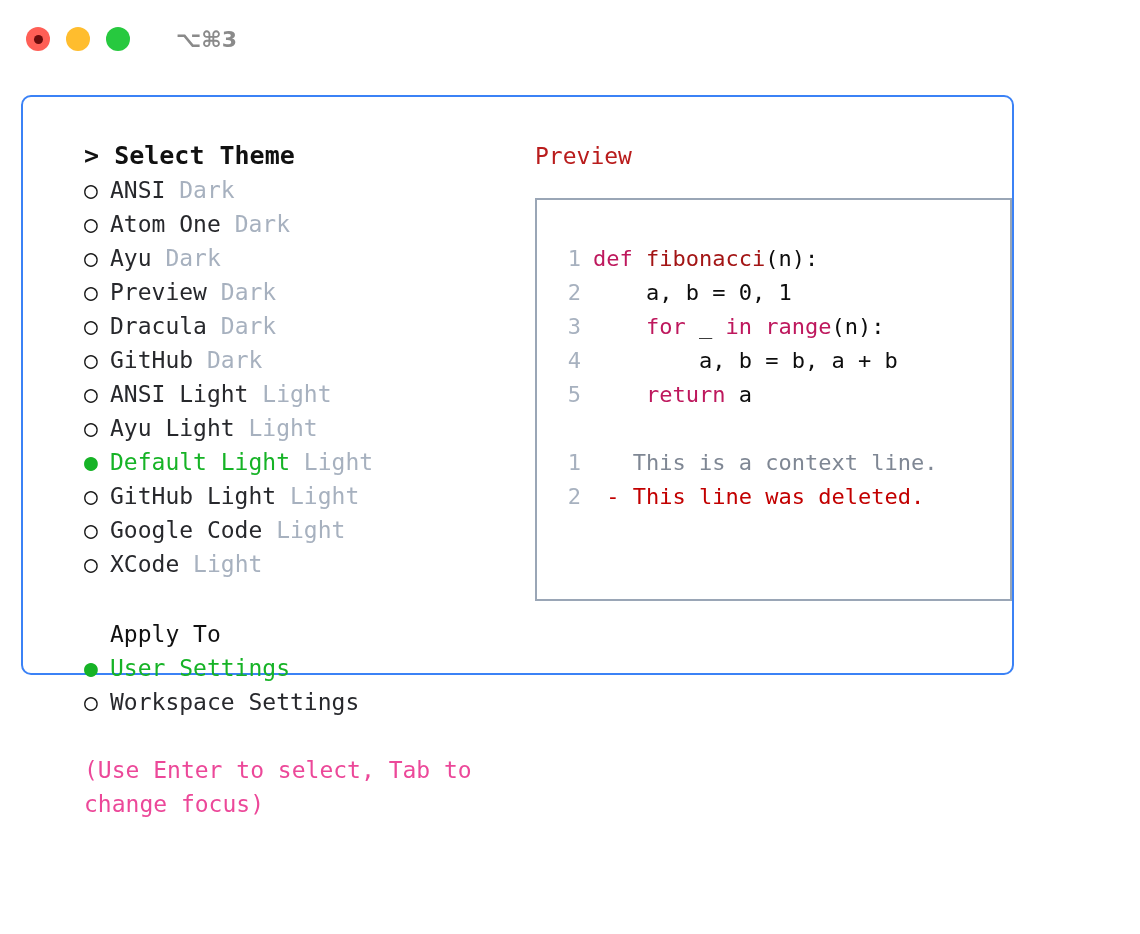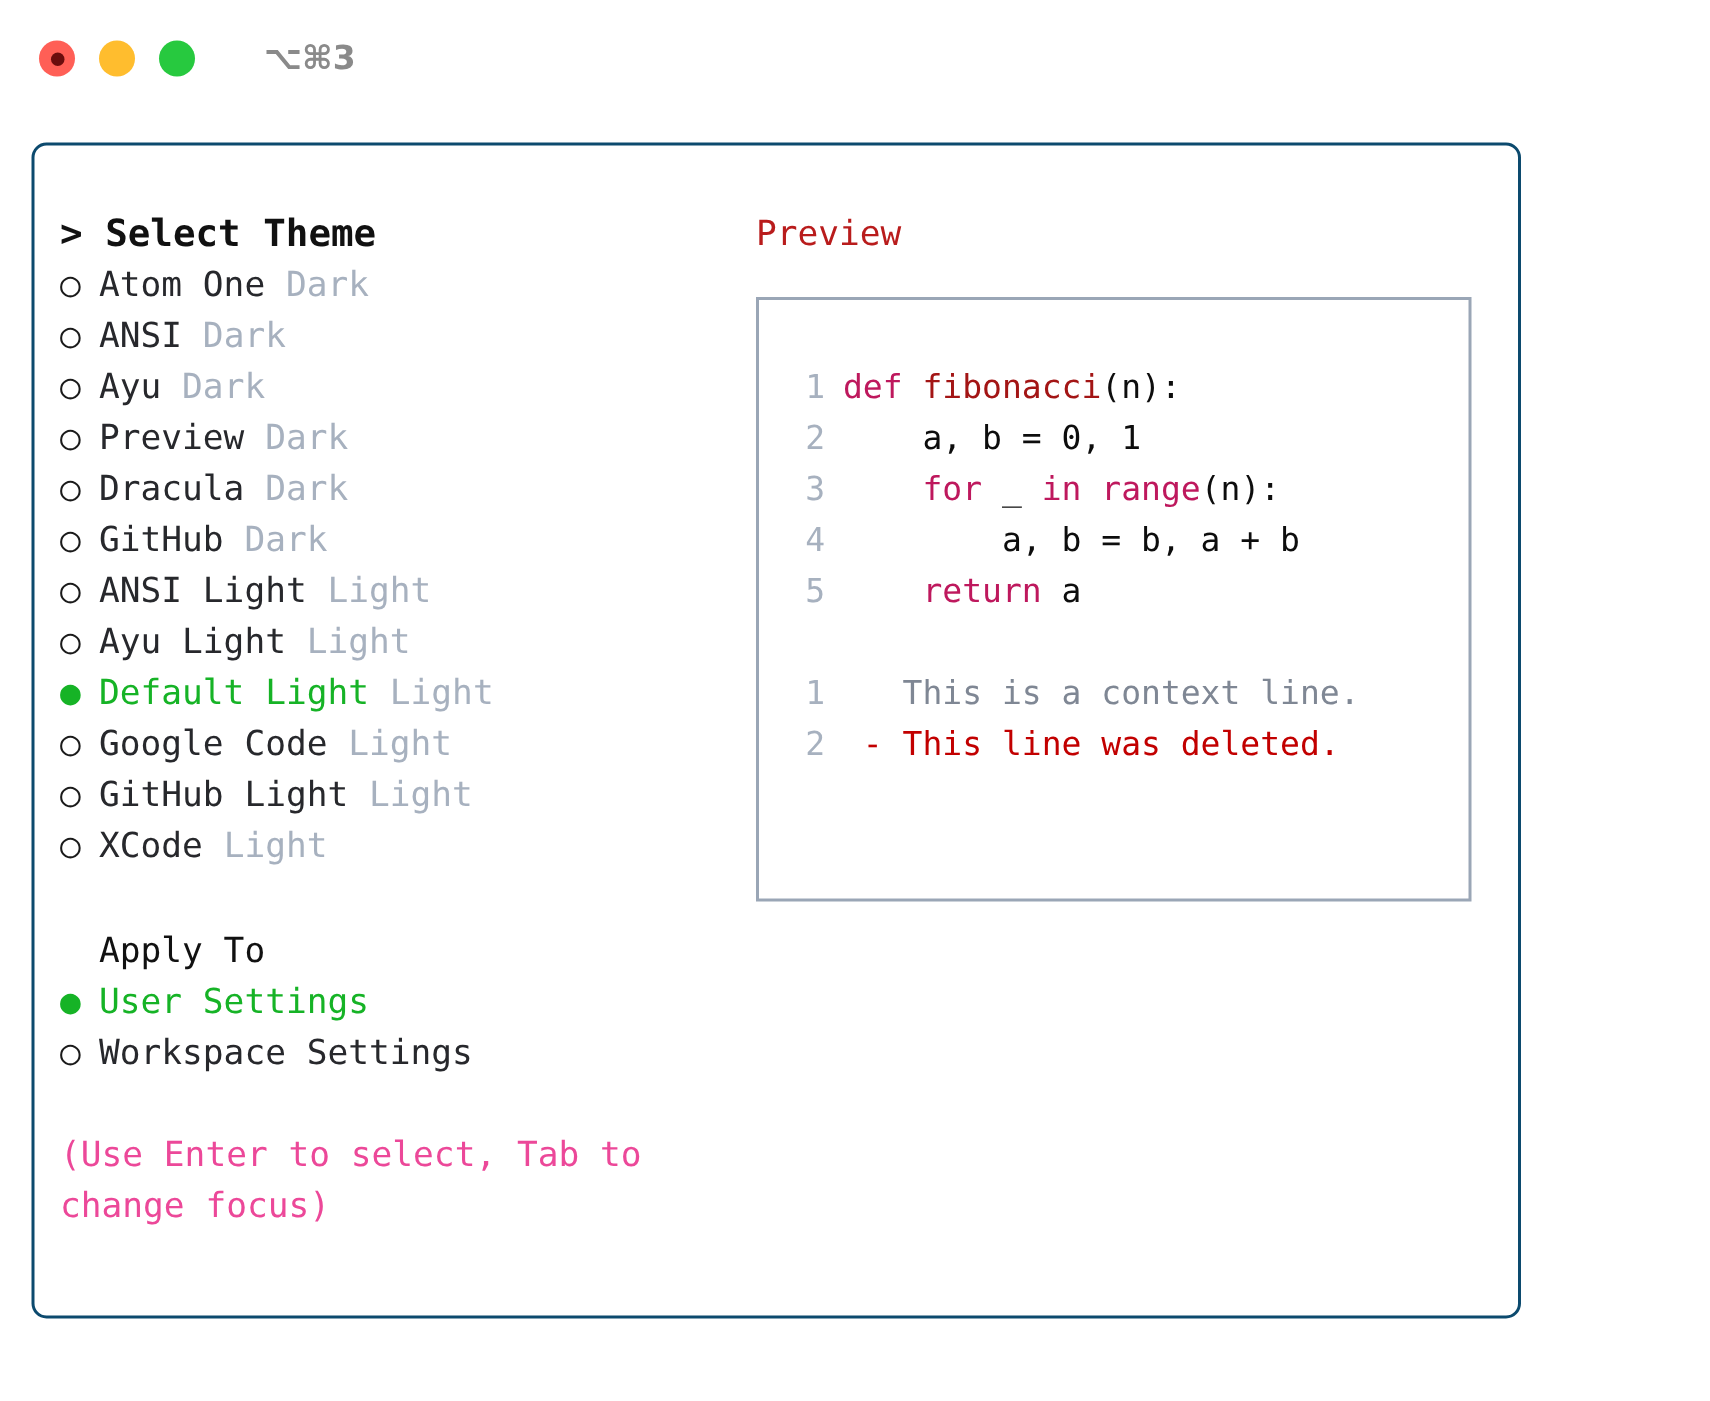--- a/index.html
+++ b/index.html
@@ -65,25 +65,26 @@
     letter-spacing: 0px;
     font-family: "DejaVu Sans", "Liberation Sans", sans-serif;
   }
 
   
   .panel {
     position: absolute;
     left: 21px;
     top: 95px;
     width: 993px;
-    height: 784px;
-    border: 2px solid #0c4a6e;
+    height: 580px;
+    border: 2px solid #3b82f6;
     border-radius: 10px;
     box-sizing: border-box;
     background: #ffffff;
+    padding-left: 44px;
   }
   .panel-inner {
     display: flex;
     padding: 42px 0 0 0;
     height: 100%;
     box-sizing: border-box;
   }
 
   
   .left-col {
@@ -192,31 +193,31 @@
     <div class="shortcut">⌥⌘3</div>
   </div>
 
   <div class="panel">
     <div class="panel-inner">
 
       <div class="left-col">
         <div class="section-title"><span class="caret">&gt;</span><span> </span><span>Select Theme</span></div>
 
         <div id="theme-options">
+            <div class="opt-row"><span class="marker">○</span><span class="opt-name">ANSI</span><span class="opt-tag"> Dark</span></div>
             <div class="opt-row"><span class="marker">○</span><span class="opt-name">Atom One</span><span class="opt-tag"> Dark</span></div>
-            <div class="opt-row"><span class="marker">○</span><span class="opt-name">ANSI</span><span class="opt-tag"> Dark</span></div>
             <div class="opt-row"><span class="marker">○</span><span class="opt-name">Ayu</span><span class="opt-tag"> Dark</span></div>
             <div class="opt-row"><span class="marker">○</span><span class="opt-name">Preview</span><span class="opt-tag"> Dark</span></div>
             <div class="opt-row"><span class="marker">○</span><span class="opt-name">Dracula</span><span class="opt-tag"> Dark</span></div>
             <div class="opt-row"><span class="marker">○</span><span class="opt-name">GitHub</span><span class="opt-tag"> Dark</span></div>
             <div class="opt-row"><span class="marker">○</span><span class="opt-name">ANSI Light</span><span class="opt-tag"> Light</span></div>
             <div class="opt-row"><span class="marker">○</span><span class="opt-name">Ayu Light</span><span class="opt-tag"> Light</span></div>
             <div class="opt-row selected"><span class="marker on">●</span><span class="opt-name">Default Light</span><span class="opt-tag"> Light</span></div>
+            <div class="opt-row"><span class="marker">○</span><span class="opt-name">GitHub Light</span><span class="opt-tag"> Light</span></div>
             <div class="opt-row"><span class="marker">○</span><span class="opt-name">Google Code</span><span class="opt-tag"> Light</span></div>
-            <div class="opt-row"><span class="marker">○</span><span class="opt-name">GitHub Light</span><span class="opt-tag"> Light</span></div>
             <div class="opt-row"><span class="marker">○</span><span class="opt-name">XCode</span><span class="opt-tag"> Light</span></div>
           </div>
 
         <div class="subsection">
           <div class="subsection-title">Apply To</div>
           <div id="apply-options">
               <div class="opt-row selected"><span class="marker on">●</span><span class="opt-name">User Settings</span></div>
               <div class="opt-row"><span class="marker">○</span><span class="opt-name">Workspace Settings</span></div>
             </div>
         </div>

